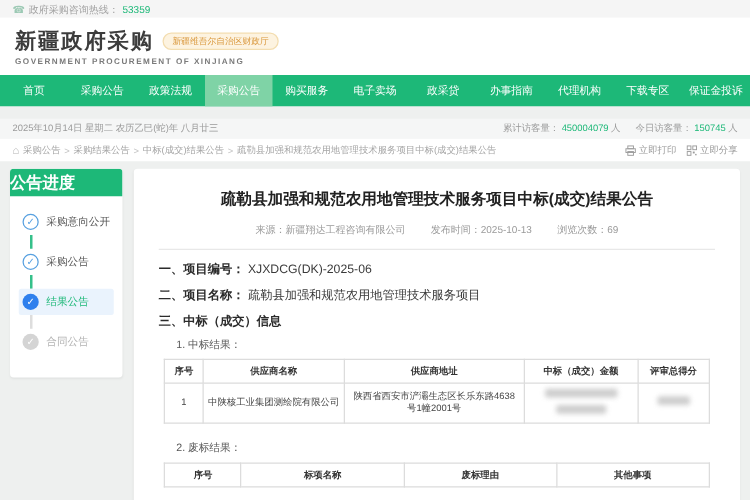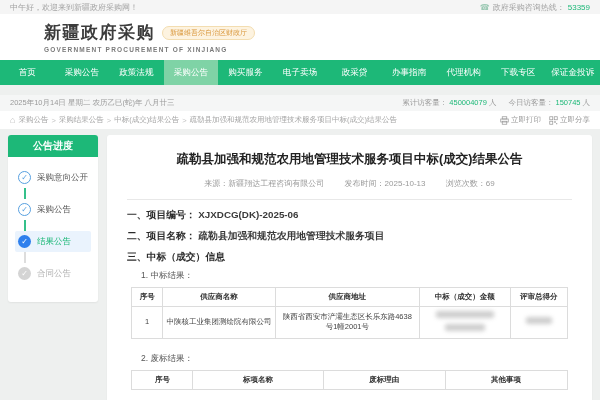--- a/index.html
+++ b/index.html
@@ -7,21 +7,21 @@
   #app { width:600px; height:400px; overflow:hidden; background:#eef0ef; position:relative; }
 
   
   .topbar { height:14px; background:#f5f5f5; display:flex; justify-content:space-between; align-items:center; padding:0 10px; font-size:8px; color:#a3a3a3; }
   .topbar .right { display:flex; align-items:center; gap:3px; }
   .phone-ico { font-size:8px; color:#9cc9b4; }
   .hotline-num { color:#1db878; }
 
   
   .header { height:46px; background:#fff; display:flex; align-items:center; padding:0 12px; }
-  .logo-block { display:flex; flex-direction:column;margin-left:32px; }
+  .logo-block { display:flex; flex-direction:column; }
   .logo-row { display:flex; align-items:center; }
   .logo-cn { font-size:17px; font-weight:bold; color:#3c3c3c; letter-spacing:1.5px; }
   .badge { margin-left:7px; font-size:7px; color:#d9973b; background:#fdf3e0; border:1px solid #f3ddb0; border-radius:8px; padding:1px 7px; white-space:nowrap; }
   .logo-en { font-size:6.5px; color:#7a7a7a; letter-spacing:1.2px; margin-top:2px; font-weight:bold; }
 
   
   .nav { height:25px; background:#1db878; display:flex; }
   .nav-item { flex:1; text-align:center; line-height:25px; font-size:8.6px; color:#fff; cursor:pointer; white-space:nowrap; }
   .nav-item.active { background:#7fd3a6; }
 
@@ -38,21 +38,21 @@
   .crumb-item { color:#a5a5a5; cursor:pointer; }
   .crumb-actions { display:flex; align-items:center; gap:8px; white-space:nowrap; }
   .action { display:flex; align-items:center; gap:2px; color:#9b9b9b; cursor:pointer; }
   .action svg { display:block; }
 
   
   .main { display:flex; gap:9px; padding:6px 8px 0; height:281px; overflow:hidden; }
 
   
   .sidebar { width:90px; background:#fff; border-radius:3px; overflow:hidden; height:fit-content; box-shadow:0 1px 2px rgba(0,0,0,.06); }
-  .sb-head { background:#1db878; color:#fff; text-align:center; font-size:10px; font-weight:bold; height:22px; line-height:22px; }
+  .sb-head { background:#1db878; color:#fff; text-align:left; font-size:13px; font-weight:bold; height:22px; line-height:22px; }
   .sb-steps { padding:10px 7px 18px; }
   .step { display:flex; align-items:center; gap:6px; padding:4px 3px; border-radius:2px; cursor:pointer; }
   .step .lbl { font-size:8.5px; color:#555; white-space:nowrap; }
   .circle { width:13px; height:13px; min-width:13px; border-radius:50%; font-size:8px; display:flex; align-items:center; justify-content:center; }
   .step.done .circle { border:1.5px solid #57a0e0; color:#57a0e0; background:#fff; }
   .step.active-step { background:#eaf3fd; }
   .step.active-step .circle { background:#2f80ed; color:#fff; }
   .step.active-step .lbl { color:#1db878; }
   .step.pending .circle { background:#d4d4d4; color:#fff; }
   .step.pending .lbl { color:#b3b3b3; }
@@ -61,38 +61,37 @@
   .connector.gray { background:#ddd; }
 
   
   .card { flex:1; background:#fff; border-radius:3px; padding:16px 20px 0; box-shadow:0 1px 2px rgba(0,0,0,.06); }
   .art-title { text-align:center; font-size:12.5px; font-weight:bold; color:#222; line-height:1.4; }
   .art-meta { text-align:center; margin-top:9px; font-size:8px; color:#9a9a9a; }
   .art-meta span.grp { margin:0 9px; }
   .divider { border-bottom:1px solid #e8e8e8; margin:10px 0 9px; }
 
   .sec { margin:8px 0 6px; font-size:9.8px; color:#2b2b2b; font-weight:bold; }
-  .sec .value { font-weight:bold; color:#3a3a3a; }
+  .sec .value { font-weight:normal; color:#3a3a3a; }
   .sub { margin:6px 0 5px 14px; font-size:8.5px; color:#555; }
 
   table { width:98%; margin:0 auto; border-collapse:collapse; font-size:7.5px; color:#444; table-layout:fixed; }
   th, td { border:1px solid #dcdcdc; padding:4px 3px; text-align:center; line-height:1.35; vertical-align:middle; }
   th { font-weight:bold; color:#333; background:#fff; }
   .t1-c0 { width:7%; } .t1-c1 { width:26%; } .t1-c2 { width:33%; } .t1-c3 { width:21%; } .t1-c4 { width:13%; }
   .redact { display:inline-block; height:7px; background:#bdbdbd; border-radius:2px; filter:blur(2px); opacity:.75; }
   .redact.w1 { width:58px; } .redact.w2 { width:40px; margin-top:3px; } .redact.w3 { width:26px; }
   .gap8 { height:8px; }
 </style>
 </head>
 <body>
 
 <div id="app">
 
   <div class="topbar">
-    <span>中午好，欢迎来到新疆政府采购网！</span>
     <span class="right">
       <span class="phone-ico">☎</span>
       <span>政府采购咨询热线：</span>
       <span class="hotline-num">53359</span>
     </span>
   </div>
 
   <div class="header">
     <div class="logo-block">
       <div class="logo-row">

